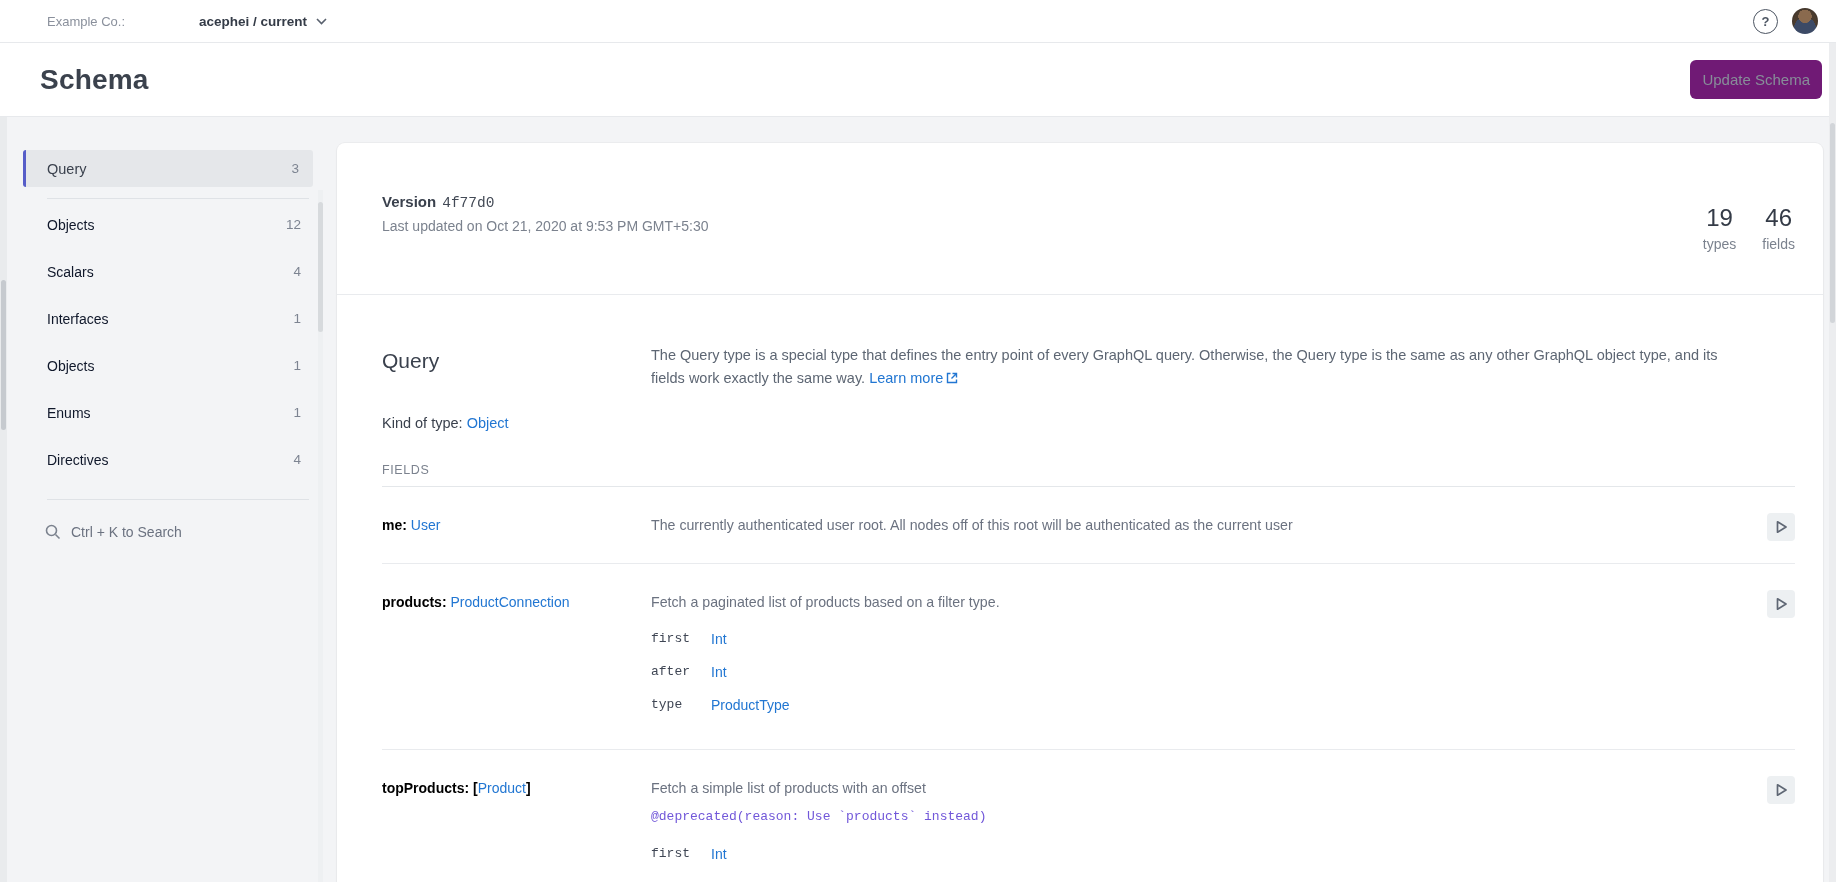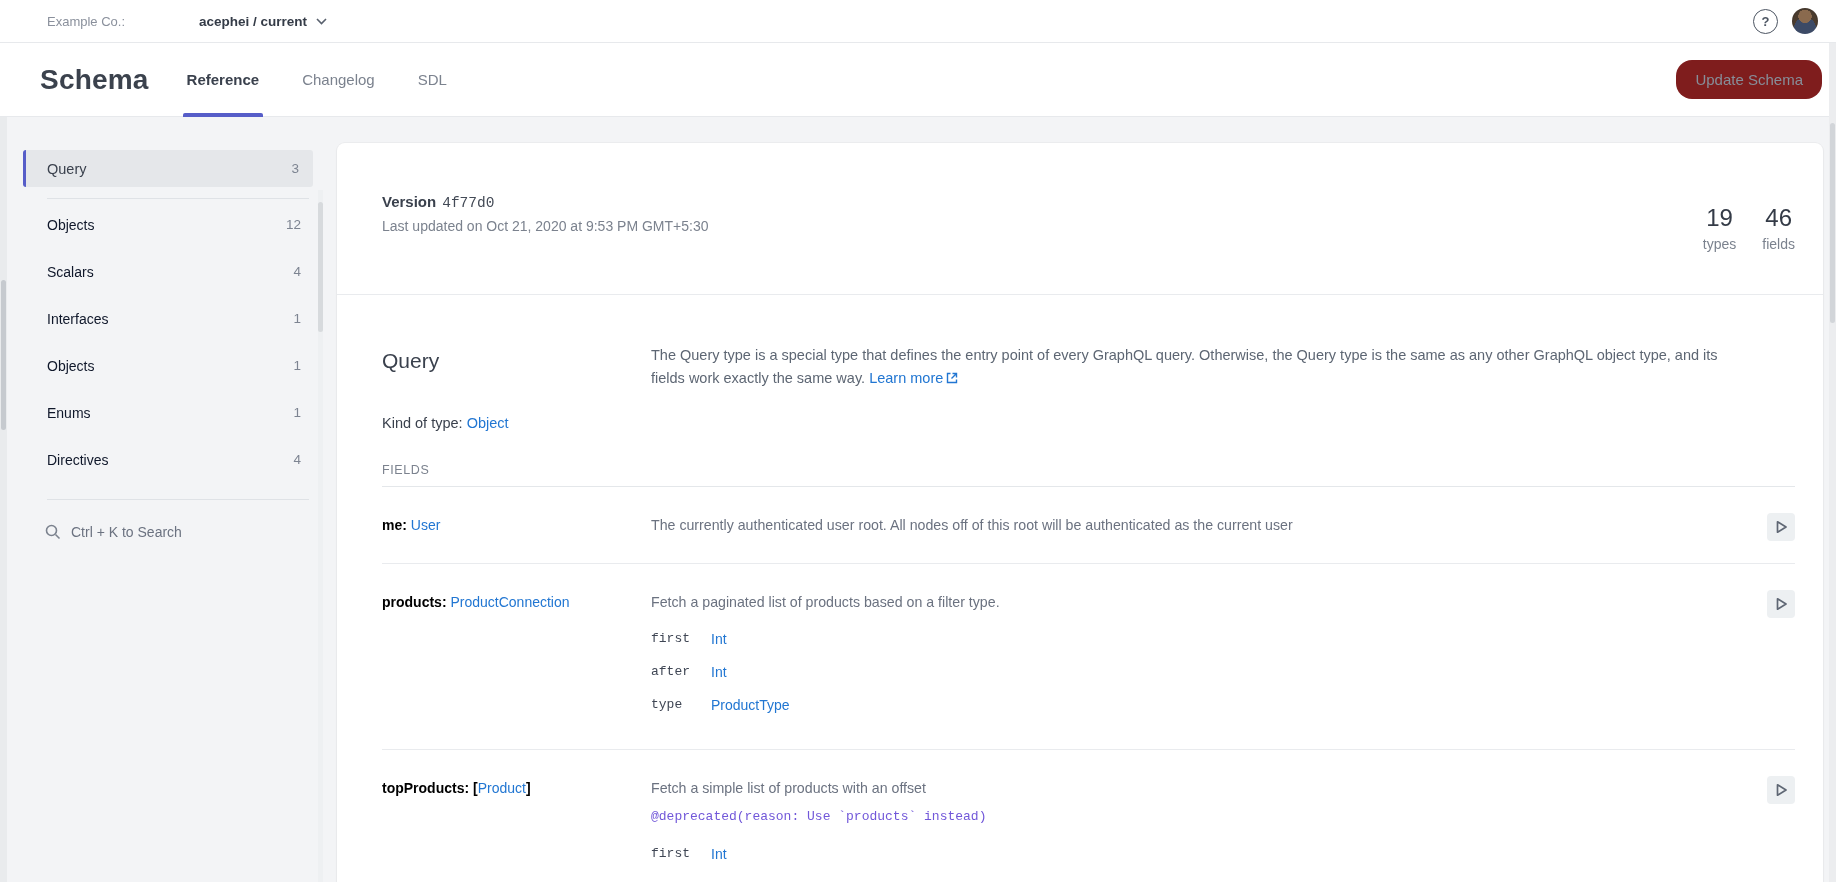--- a/index.html
+++ b/index.html
@@ -45,22 +45,22 @@
   .tab {
     position:relative; display:flex; align-items:center; padding:0 4px;
     margin-right:35px; font-size:15px; color:#7b828e; cursor:pointer;
   }
   .tab.active { color:#3a414d; font-weight:700; }
   .tab.active::after {
     content:""; position:absolute; left:0; right:0; bottom:0; height:4px;
     background:#565dc8; border-radius:2px 2px 0 0;
   }
   .update-btn {
-    margin-left:auto; margin-right:0; background:#7f1d1d; color:#878e99;
-    border:none; border-radius:16px; font-size:15px; padding:11px 19px;
+    margin-left:auto; margin-right:0; background:#701a75; color:#878e99;
+    border:none; border-radius:6px; font-size:15px; padding:11px 12px;
     font-family:inherit; cursor:not-allowed;
   }
 
   
   .pagescroll-left {
     position:absolute; left:0; top:117px; bottom:0; width:7px; background:#e9ebed;
   }
   .pagescroll-left .thumb {
     position:absolute; left:1px; top:163px; width:5px; height:150px;
     background:#c6cacf; border-radius:3px;
@@ -159,25 +159,20 @@
       </svg>
   </div>
   <div class="topbar-right">
     <div class="help-circle">?</div>
     <div class="avatar"></div>
   </div>
 </div>
 
 <div class="pagehead">
   <div class="page-title">Schema</div>
-  <div class="tabs">
-      <div class="tab active">Reference</div>
-      <div class="tab">Changelog</div>
-      <div class="tab">SDL</div>
-    </div>
   <button class="update-btn" disabled="">Update Schema</button>
 </div>
 
 <div class="pagescroll-left">
     <div class="thumb"></div>
   </div>
 <div class="pagescroll-right">
     <div class="thumb"></div>
   </div>
 <div class="sidescroll">

